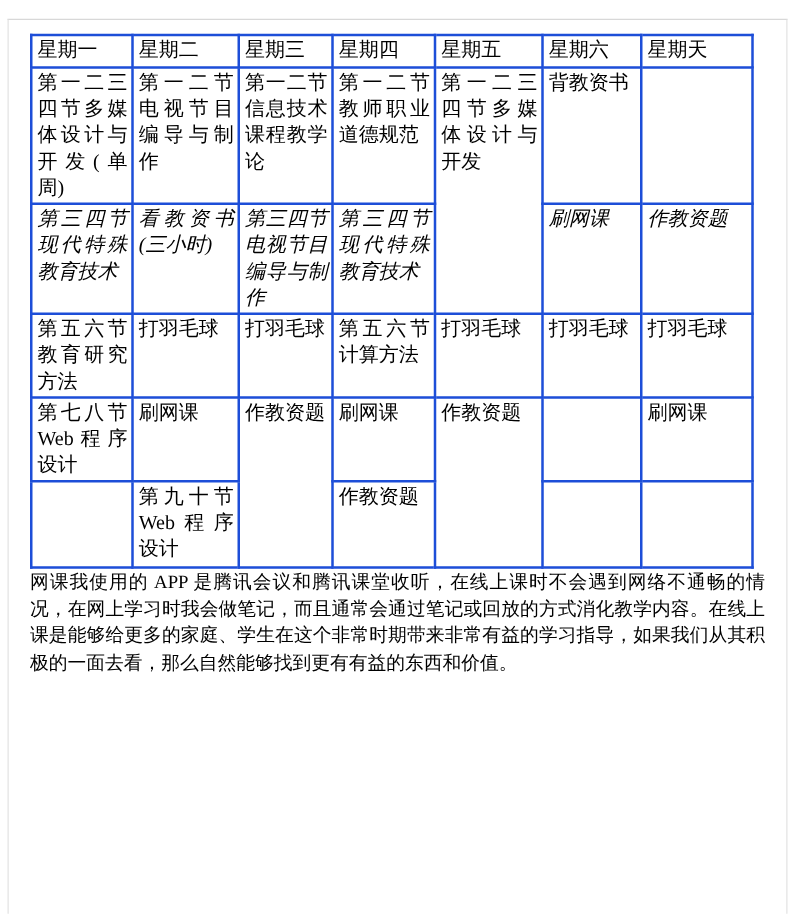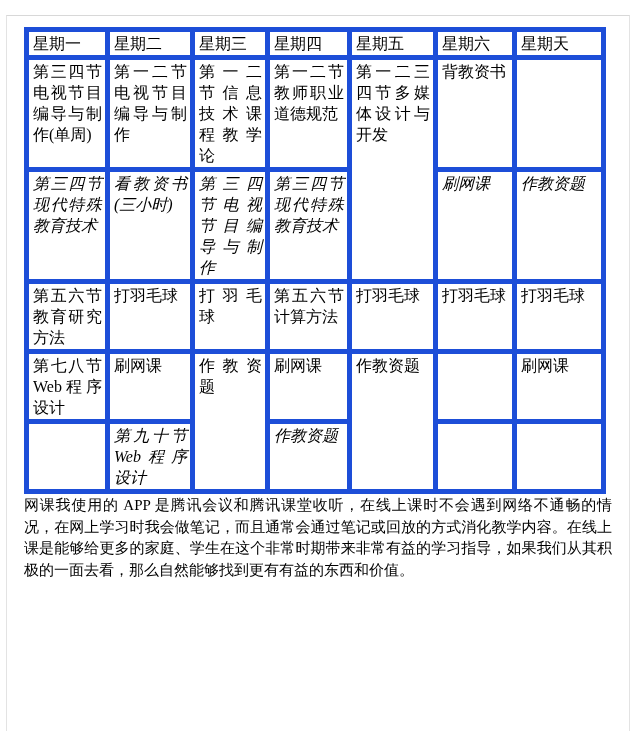--- a/index.html
+++ b/index.html
@@ -40,38 +40,38 @@
     word-break: normal;
   }
   table.schedule {
     border-collapse: collapse;
     table-layout: fixed;
     width: 577px;
     margin: 1px 0 1px 0;
   }
   table.schedule th,
   table.schedule td {
-    border: 5px solid #1d4ed8;
+    border: 2px solid #1d4ed8;
     vertical-align: top;
     font-weight: normal;
     text-align: left;
     font-size: 16px;
     line-height: 21px;
     padding: 1px 3px 1px 4px;
     overflow: hidden;
   }
   table.schedule td {
     text-align: justify;
   }
   tr.r-head { height: 26px; }
   tr.r1 { height: 89px; }
   tr.r2 { height: 84px; font-style: italic; }
   tr.r3 { height: 56px; }
   tr.r4 { height: 62px; }
-  tr.r5 { height: 69px; font-style: italic; }
+  tr.r5 { height: 69px; }
 </style>
 </head>
 <body>
 
 <div class="page-edge"></div>
 
 <div class="content">
 
 
   <table class="schedule">
@@ -88,21 +88,21 @@
       <tr class="r-head">
         <th>星期一</th>
         <th>星期二</th>
         <th>星期三</th>
         <th>星期四</th>
         <th>星期五</th>
         <th>星期六</th>
         <th>星期天</th>
       </tr>
       <tr class="r1">
-        <td>第三四节电视节目编导与制作(单周)</td>
+        <td>第一二三四节多媒体设计与开发(单周)</td>
         <td>第一二节电视节目编导与制作</td>
         <td>第一二节信息技术课程教学论</td>
         <td>第一二节教师职业道德规范</td>
         <td rowspan="2">第一二三四节多媒体设计与开发</td>
         <td>背教资书</td>
         <td></td>
       </tr>
       <tr class="r2">
         <td>第三四节现代特殊教育技术</td>
         <td>看教资书(三小时)</td>

